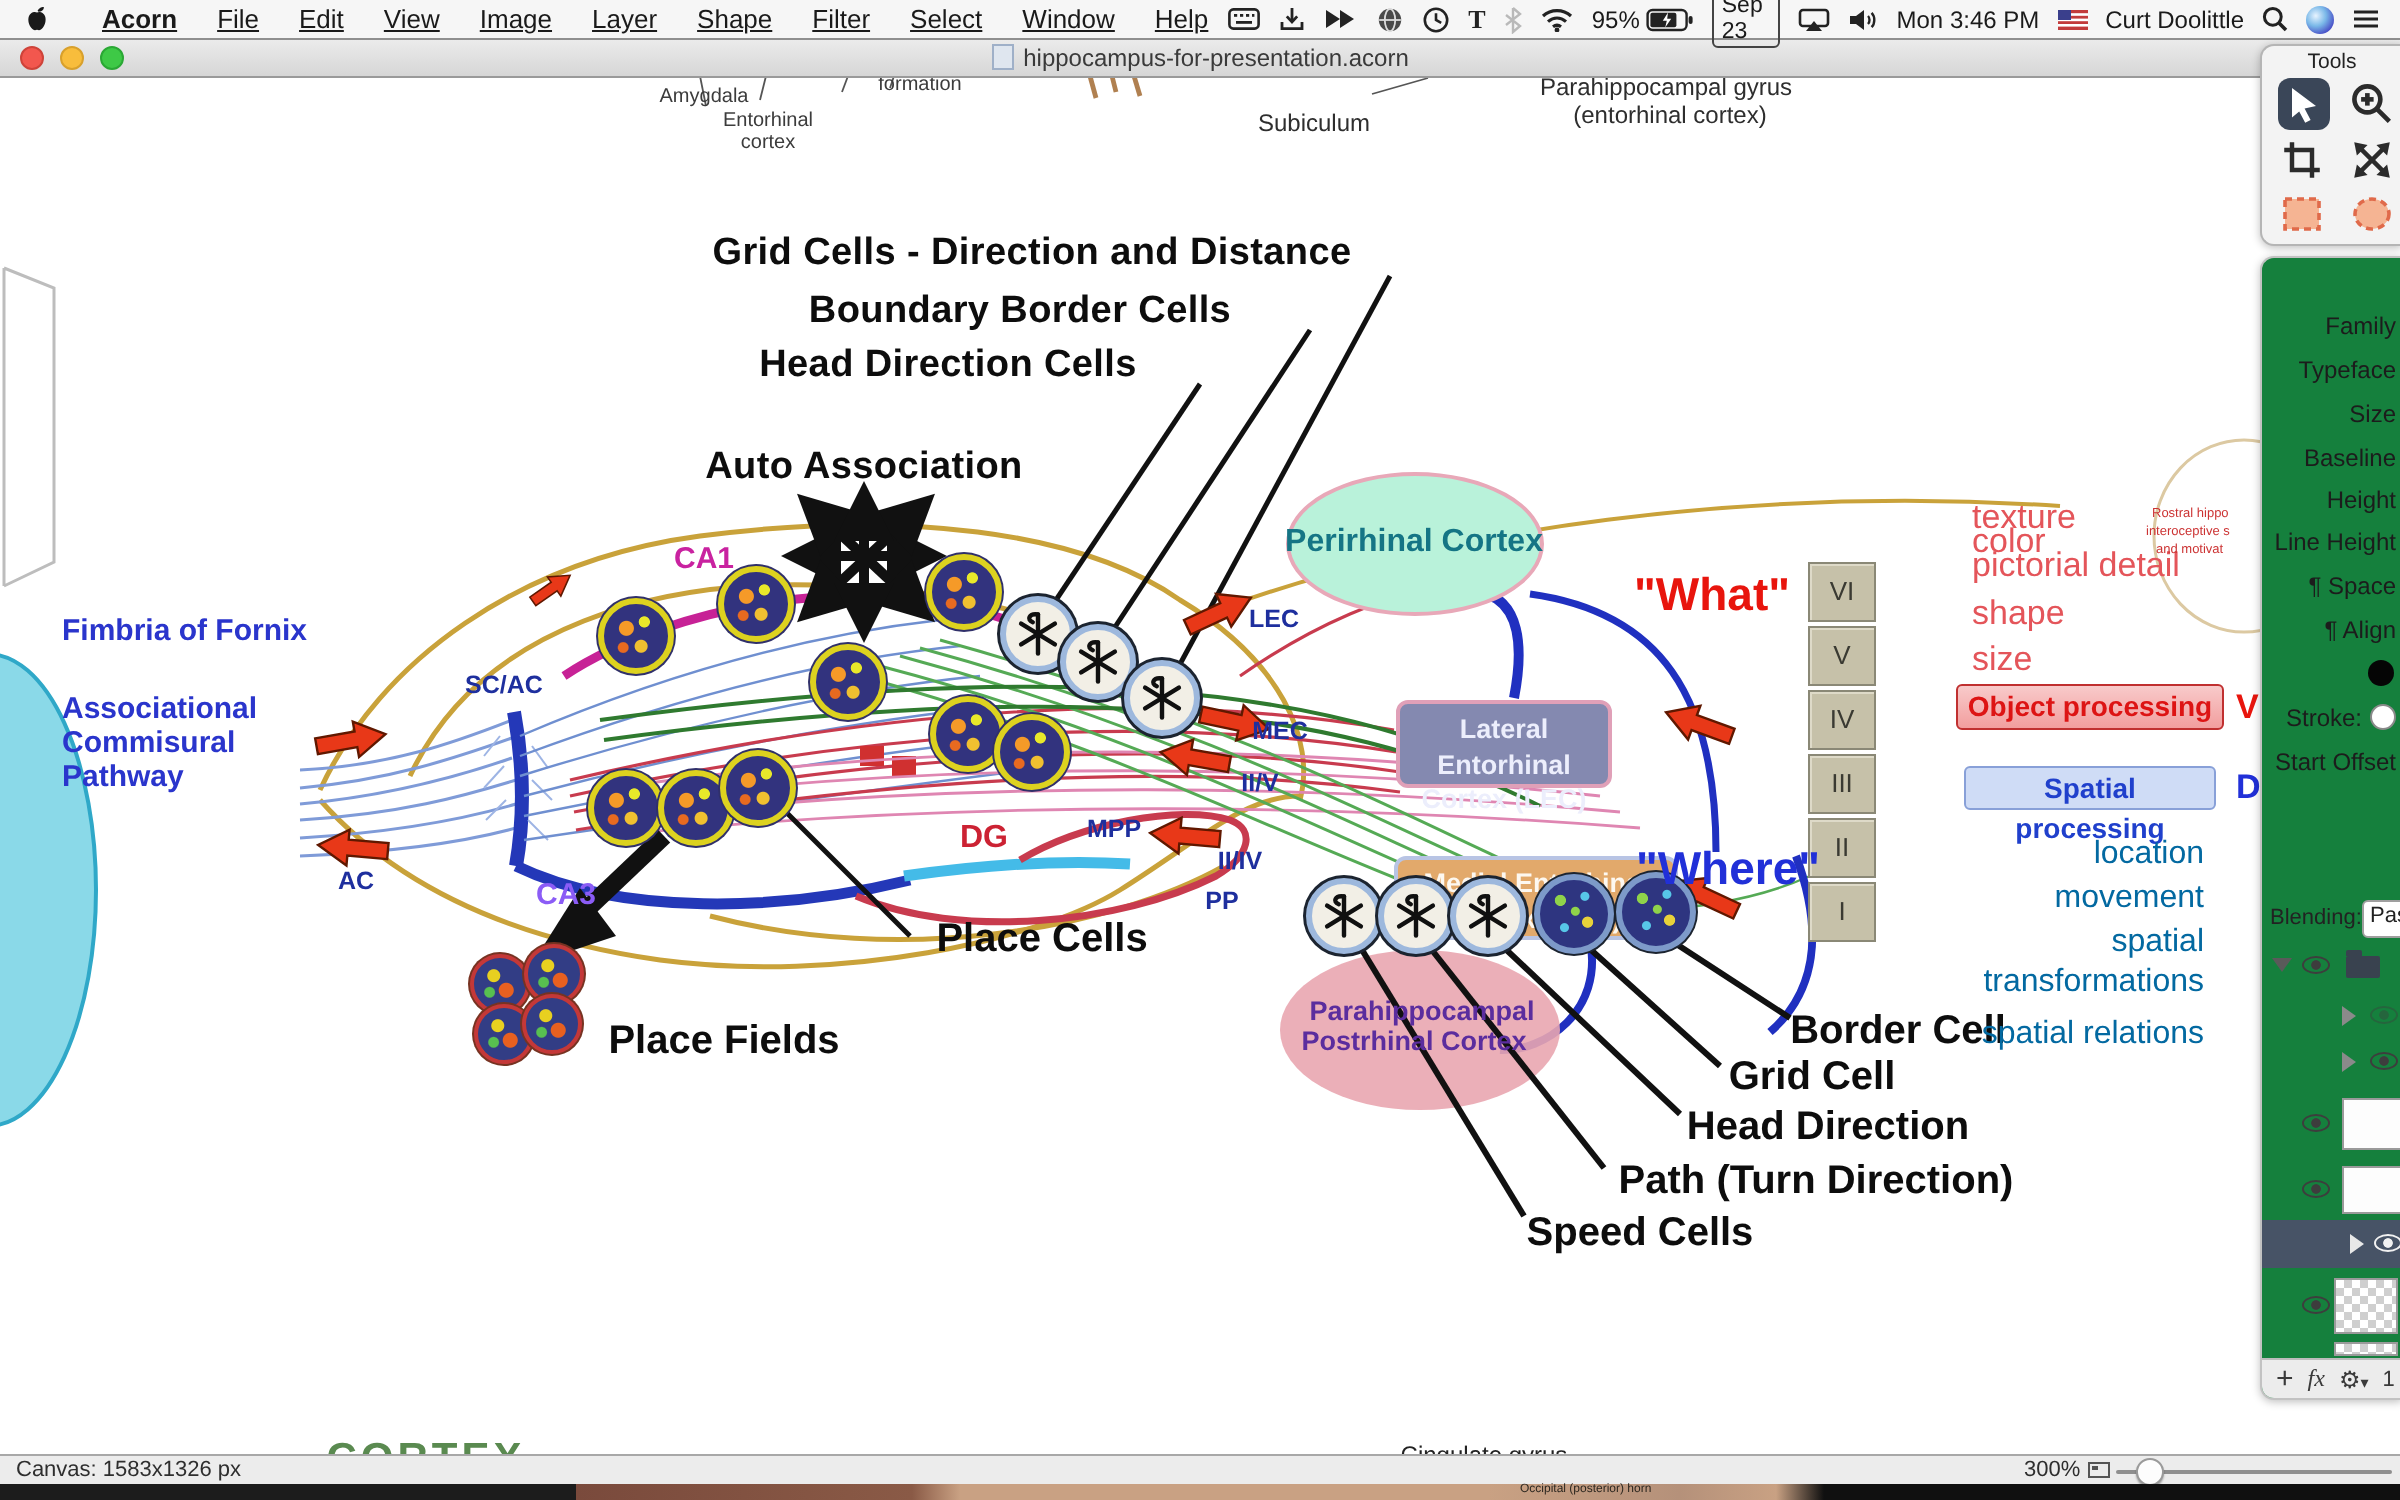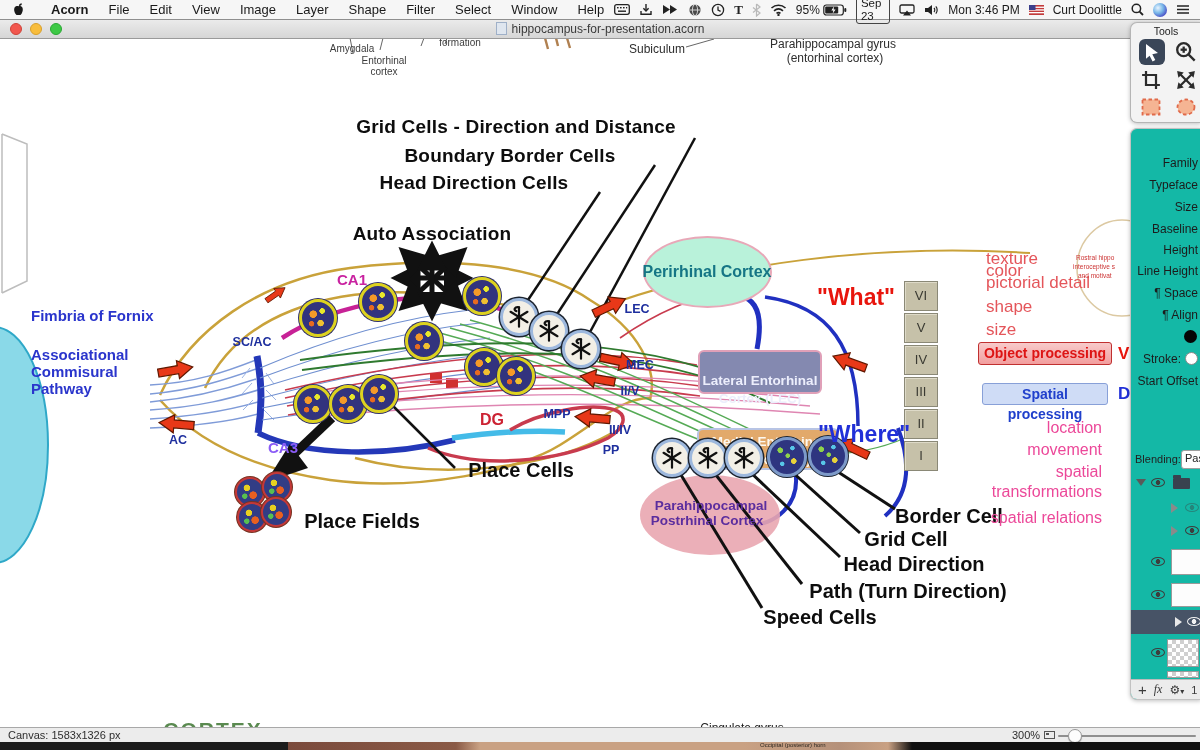--- a/index.html
+++ b/index.html
@@ -43,32 +43,32 @@
   .navy{font-size:12.5px;font-weight:bold;color:#1e2f9e;}
   .ca1{font-size:15px;font-weight:bold;color:#c922a0;}
   .dg{font-size:16px;font-weight:bold;color:#cc2233;}
   .ca3{font-size:15px;font-weight:bold;color:#8b5cf6;}
   .teal{font-size:16px;font-weight:bold;color:#157585;}
   .what{font-size:23px;font-weight:bold;color:#e8150d;}
   .where{font-size:23px;font-weight:bold;color:#2130d8;}
   .purple{font-size:13.5px;font-weight:bold;color:#5b2d9e;}
   .redlist{font-size:17px;color:#e4555a;}
   .redtiny{font-size:6.5px;color:#cc3333;}
-  .bluelist{font-size:16px;color:#ec4899;}
+  .bluelist{font-size:16px;color:#0369a1;}
   .vred{font-size:17px;font-weight:bold;color:#e8150d;}
   .dblue{font-size:17px;font-weight:bold;color:#2130d8;}
   .greenx{font-size:21px;font-weight:bold;color:#5a8a50;letter-spacing:2px;}
   .cing{font-size:12px;color:#222;}
   .cingu{font-size:13px;font-style:italic;color:#222;font-family:"Liberation Serif",serif;}
   
   .dbox{position:absolute;box-sizing:border-box;text-align:center;}
   #perirhinal-ellipse{left:643px;top:198px;width:129px;height:72px;border-radius:50%;
       background:#b9f2da;border:2px solid #e8a8b8;}
-  #lec-box{left:698px;top:312px;width:124px;height:44px;border-radius:6px;background:#8489b0;
-      border:2px solid #e0a0b8;color:#eceefc;font-size:13.5px;font-weight:bold;padding-top:20px;line-height:1.3;}
+  #lec-box{left:698px;top:312px;width:108px;height:44px;border-radius:6px;background:#8489b0;
+      border:2px solid #e0a0b8;color:#eceefc;font-size:13.5px;font-weight:bold;padding-top:4px;line-height:1.3;}
   #mec-box{left:697px;top:390px;width:142px;height:42px;border-radius:6px;background:#e2a96b;
       border:2px solid #b8c4e4;color:#fdf8f0;font-size:13.5px;font-weight:bold;padding-top:3px;line-height:1.3;}
   #parahippo-ellipse{left:640px;top:437px;width:140px;height:80px;border-radius:50%;
       background:#e9a6b0;opacity:.9;}
   #object-box{left:978px;top:304px;width:134px;height:23px;border-radius:3px;
       background:linear-gradient(#f8caca,#f29e9e);border:1.5px solid #c03030;color:#dd1414;
       font-size:14px;font-weight:bold;line-height:21px;}
   #spatial-box{left:982px;top:345px;width:126px;height:22px;border-radius:3px;
       background:#cfdcf6;border:1.5px solid #88a0d8;color:#2040cc;font-size:14px;font-weight:bold;line-height:20px;}
   #roman-col{position:absolute;left:904px;top:243px;width:34px;}
@@ -100,21 +100,21 @@
       box-shadow:0 1px 4px rgba(0,0,0,.25);}
   #tools-title{text-align:center;font-size:10.5px;color:#222;padding-top:2px;}
   .ticon{position:absolute;}
   #tool-select{left:8px;top:16px;width:26px;height:26px;background:#3a4658;border-radius:6px;padding:3px;box-sizing:border-box;}
   #tool-zoom{left:44px;top:18px;width:22px;height:22px;}
   #tool-crop{left:10px;top:47px;width:20px;height:20px;}
   #tool-move{left:45px;top:47px;width:20px;height:20px;}
   #tool-rect{left:10px;top:75px;width:20px;height:18px;}
   #tool-ellipse{left:45px;top:75px;width:20px;height:18px;}
   #side-panel{position:absolute;left:1130px;top:128px;width:70px;height:570px;z-index:60;
-      background:#14b8a6;border:1px solid #c2c2c2;border-right:none;border-radius:7px 0 0 7px;
+      background:#15803d;border:1px solid #c2c2c2;border-right:none;border-radius:7px 0 0 7px;
       box-shadow:0 1px 4px rgba(0,0,0,.25);overflow:hidden;}
   .tp-row{position:absolute;right:3px;font-size:12px;color:#1c1c1c;white-space:nowrap;}
   #tp-dot{position:absolute;right:4px;top:201px;width:13px;height:13px;border-radius:50%;background:#050505;}
   .swatch{display:inline-block;width:11px;height:11px;border-radius:50%;background:#fff;
           border:1.2px solid #8a8a8a;vertical-align:-2px;margin-left:4px;}
   #blend-row{position:absolute;left:4px;top:324px;font-size:11px;color:#222;white-space:nowrap;}
   #blend-select{position:absolute;left:50px;top:321px;width:22px;height:16px;background:#fff;
       border:1px solid #9f9f9f;border-radius:3px 0 0 3px;font-size:11px;color:#222;padding:1px 0 0 3px;overflow:hidden;}
   .lr{position:absolute;left:0;width:70px;}
   .eye{display:inline-block;width:14px;height:9px;border:1.6px solid #3d3d3d;border-radius:50%;
@@ -148,21 +148,21 @@
   #zoom-knob{position:absolute;left:1068px;top:1px;width:12px;height:12px;border-radius:50%;
       background:#fdfdfd;border:1px solid #9a9a9a;box-shadow:0 1px 1px rgba(0,0,0,.3);}
   #bottom-strip{position:absolute;left:0;top:742px;width:1200px;height:8px;z-index:70;
       background:linear-gradient(90deg,#1c1c1c 0,#1c1c1c 24%,#7a4a3c 24%,#8a5a46 38%,#c9a183 40%,#c9a183 62%,#b5917a 70%,#c9a183 74%,#101010 76%,#101010 100%);}
   #strip-caption{position:absolute;left:760px;top:0;font-size:6px;color:#2e2820;}
 </style>
 </head>
 <body>
 
 <div id="menubar">
-  <div style="display:flex;align-items:center;">
+  <div style="display:flex;align-items:center;text-decoration:underline;">
     <span id="apple-logo">
       <svg width="13" height="15" viewBox="0 0 13 15">
           <g fill="#1a1a1a">
         <path d="M6.8,3.2 C8.2,1.4 9.4,1.4 10,1.7 C9.8,3 8.9,3.7 7.2,3.9 Z"></path>
         <path d="M3.6,4.6 C5,3.7 6,4.1 6.5,4.3 C7,4.1 8,3.7 9.4,4.6 C11.4,5.9 11.2,9.6 9.4,11.9 C8.5,13.1 7.7,13.3 6.5,12.9 C5.3,13.3 4.5,13.1 3.6,11.9 C1.8,9.6 1.6,5.9 3.6,4.6 Z"></path>
       </g>
         </svg>
     </span>
     <span id="menu-items">
         <span class="mi app">Acorn</span>
@@ -534,21 +534,21 @@
       <div class="cell field" style="left: 250px; top: 454px;"></div>
       <div class="cell field" style="left: 277px; top: 449px;"></div>
       <div class="cell field" style="left: 252px; top: 479px;"></div>
       <div class="cell field" style="left: 276px; top: 474px;"></div>
     </div>
   <div id="diagram-labels">
       <div class="lbl anat" style="left: 352px; top: 11px;">Amygdala</div>
       <div class="lbl anat" style="left: 384px; top: 23px;">Entorhinal</div>
       <div class="lbl anat" style="left: 384px; top: 34px;">cortex</div>
       <div class="lbl anat" style="left: 460px; top: 5px;">formation</div>
-      <div class="lbl anat12" style="left: 657px; top: 11px;">Subiculum</div>
+      <div class="lbl anat12" style="left: 657px; top: 24px;">Subiculum</div>
       <div class="lbl anat12" style="left: 833px; top: 6px;">Parahippocampal gyrus</div>
       <div class="lbl anat12" style="left: 835px; top: 20px;">(entorhinal cortex)</div>
       <div class="lbl tb" style="left: 510px; top: 118px;">Boundary Border Cells</div>
       <div class="lbl tb" style="left: 516px; top: 89px;">Grid Cells - Direction and Distance</div>
       <div class="lbl tb" style="left: 474px; top: 145px;">Head Direction Cells</div>
       <div class="lbl tb" style="left: 432px; top: 196px;">Auto Association</div>
       <div class="lbl tb20" style="left: 521px; top: 432px;">Place Cells</div>
       <div class="lbl tb20" style="left: 362px; top: 483px;">Place Fields</div>
       <div class="lbl tb20" style="left: 949px; top: 478px;">Border Cell</div>
       <div class="lbl tb20" style="left: 906px; top: 501px;">Grid Cell</div>

